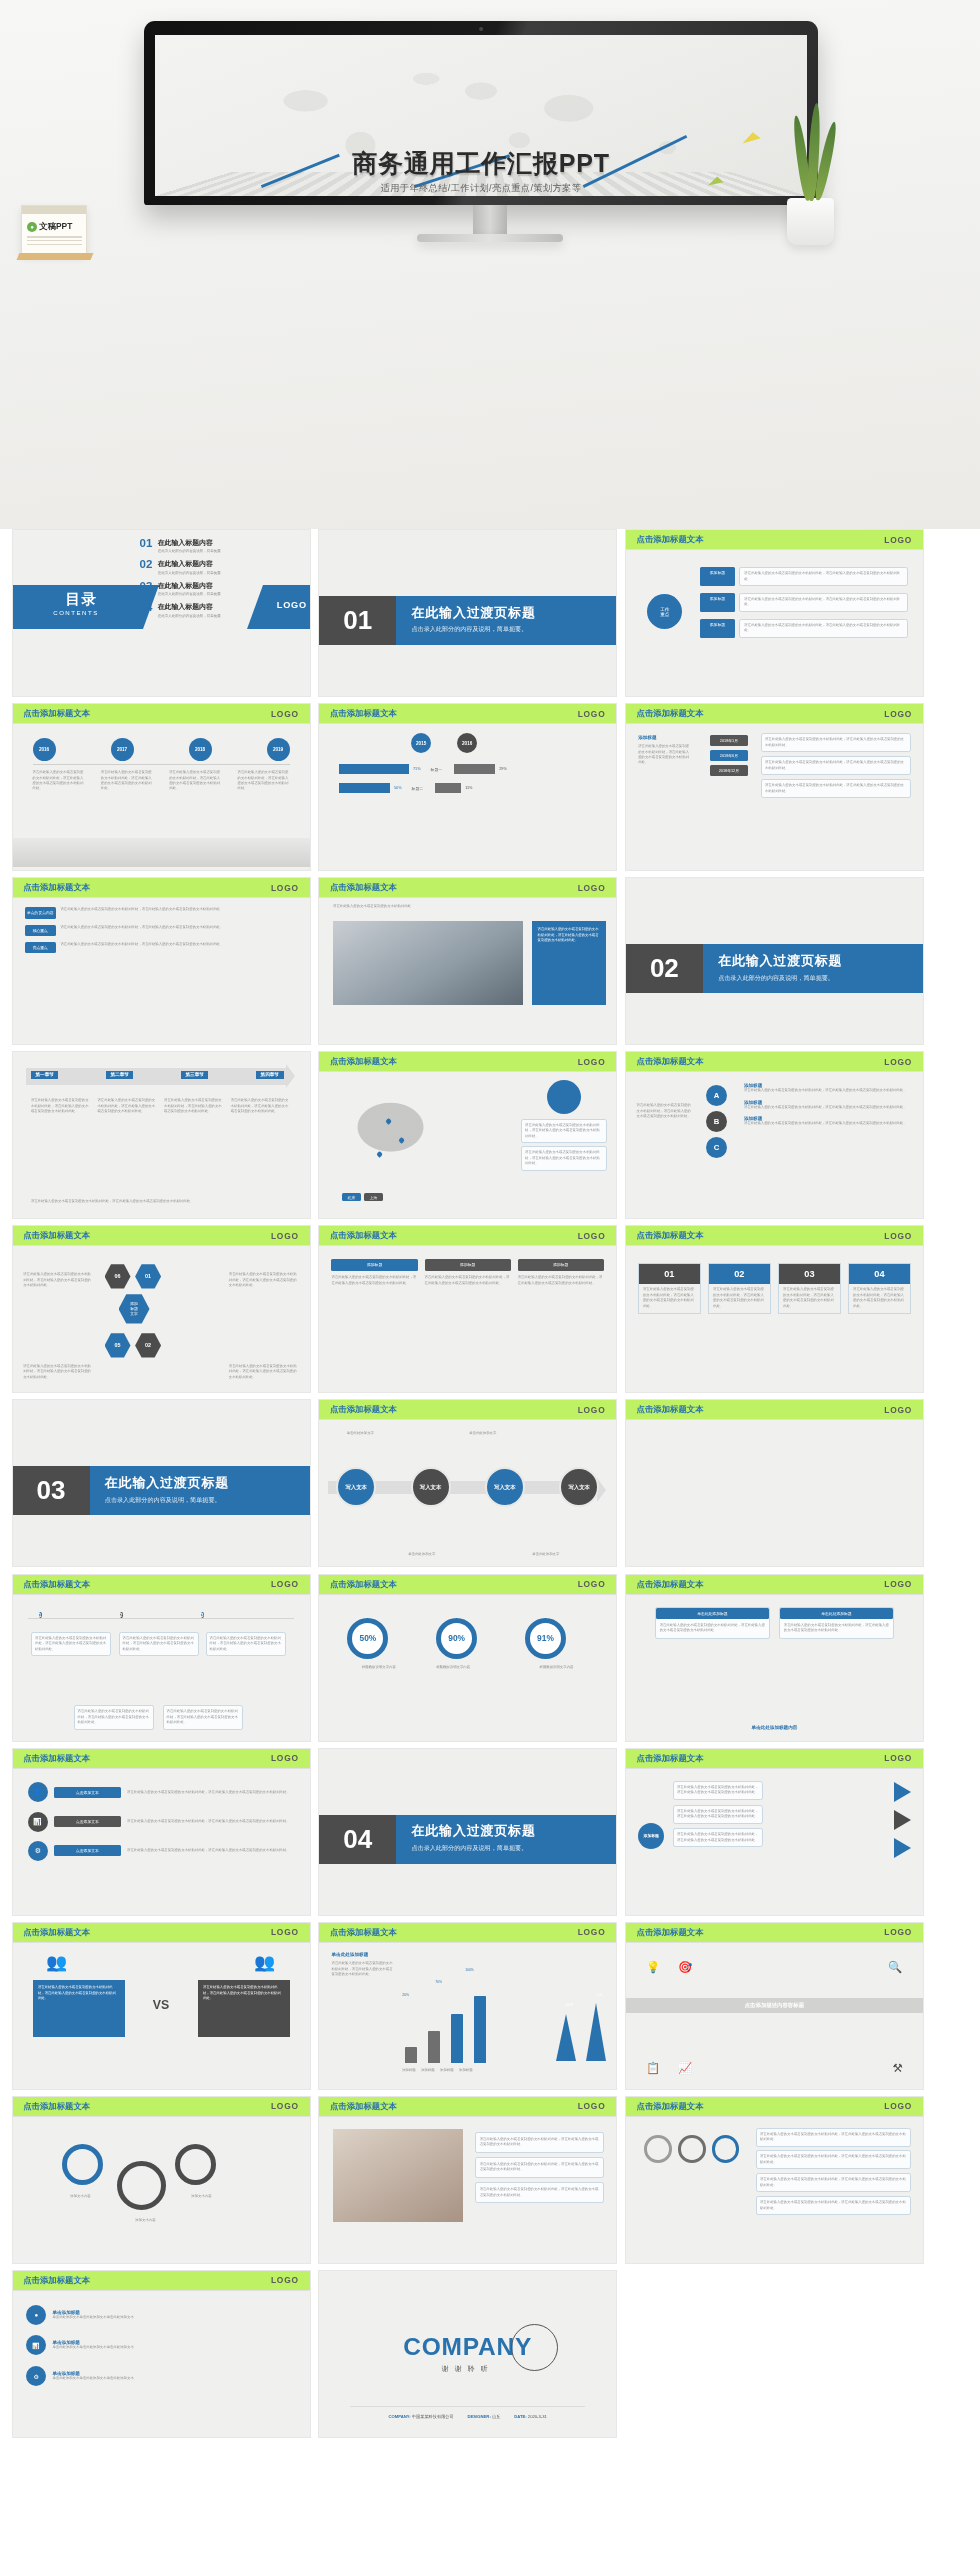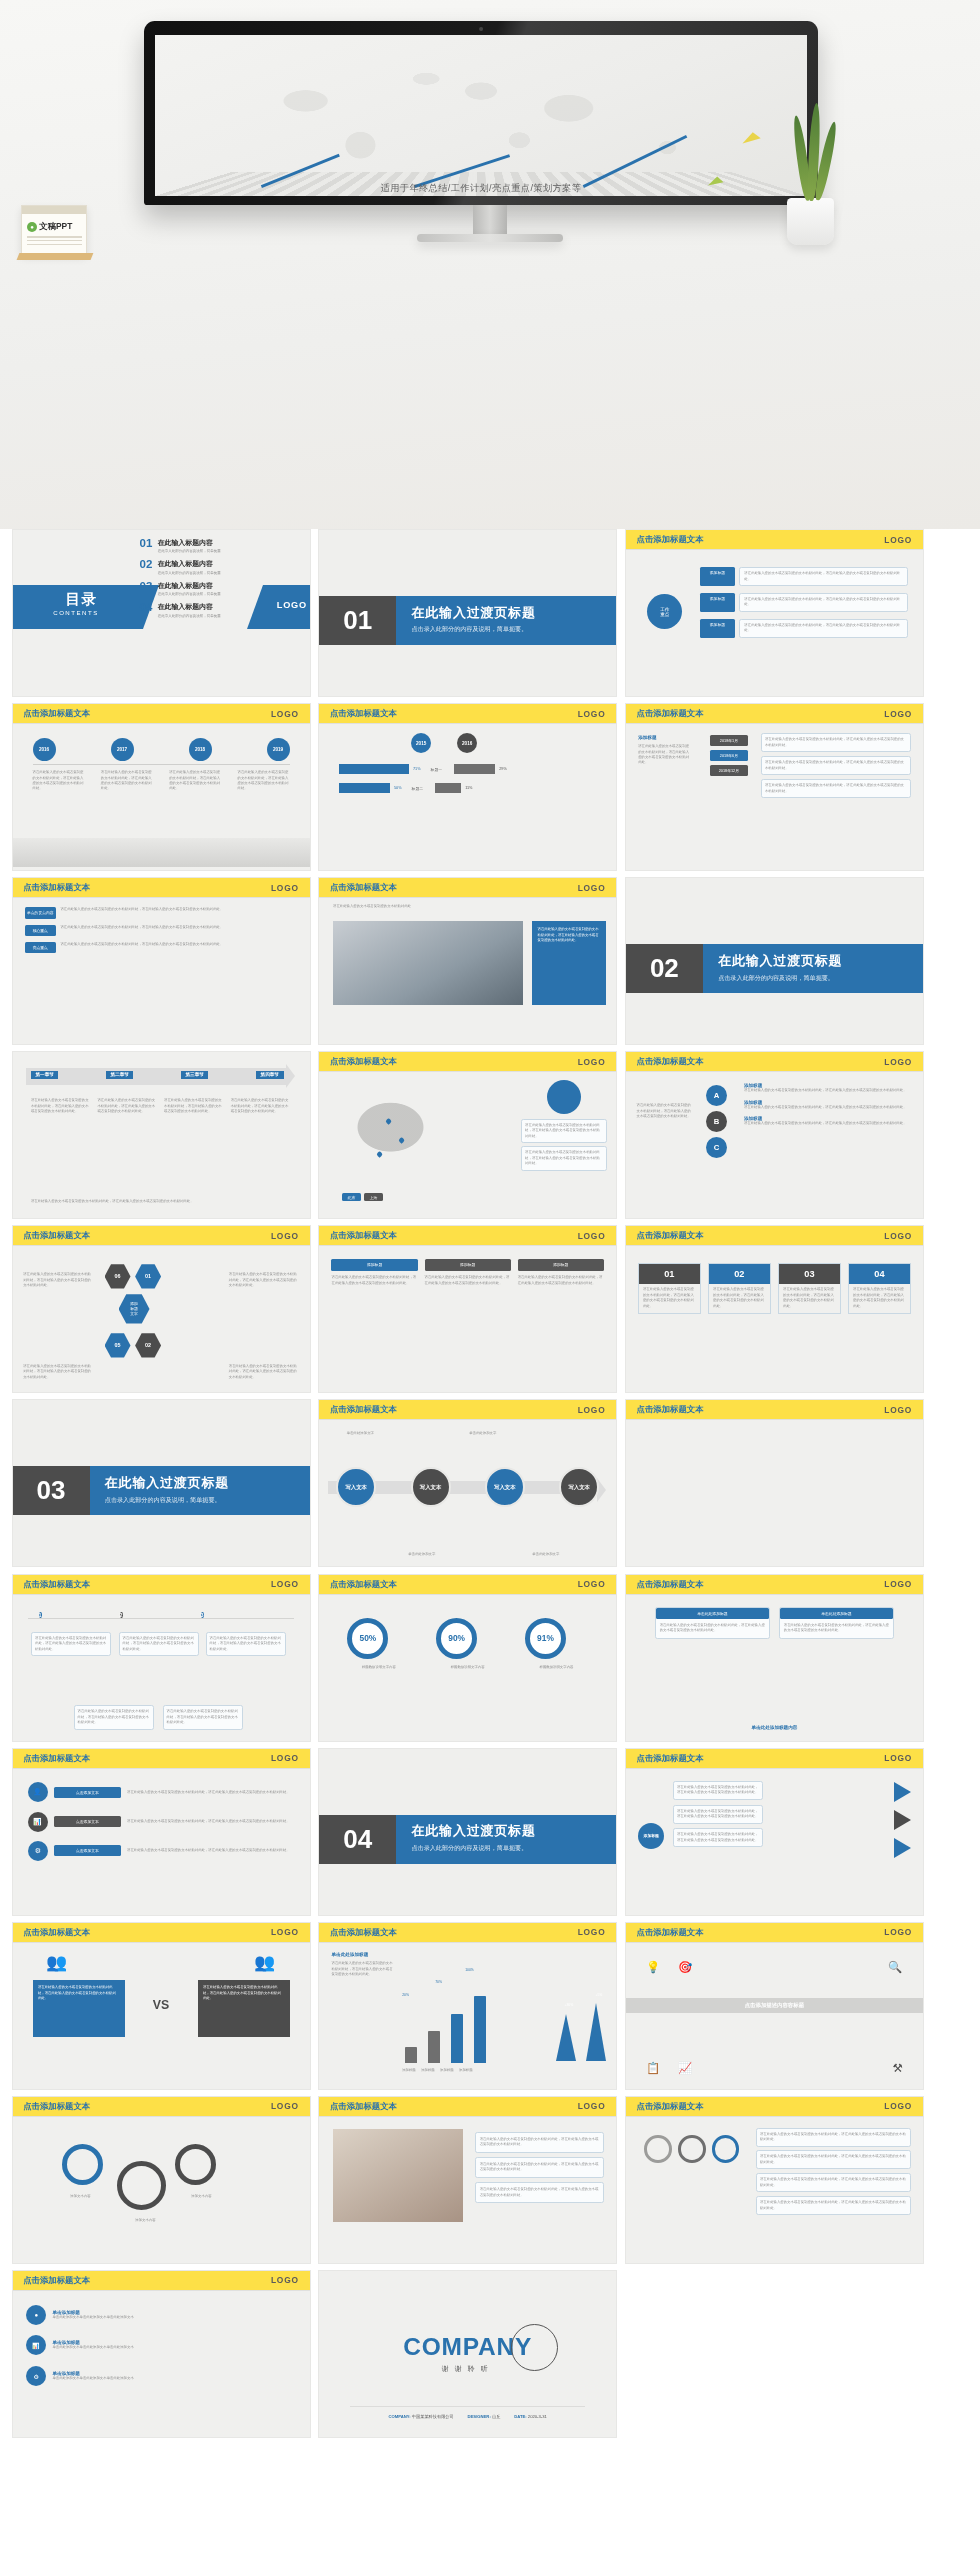--- a/index.html
+++ b/index.html
@@ -94,21 +94,21 @@
     gap:6.1px 7.7px; padding:0 11.5px;
   }
   .slide {
     width:299px; height:168px; background:#f0f0ee;
     position:relative; overflow:hidden;
     border:0.8px solid #e7e7e5;
   }
   .sl-head {
     position:absolute; left:0; right:0; top:0; height:20px;
     display:flex; align-items:center; justify-content:space-between;
-    padding:0 10.7px; background:#fde047; border-bottom:0.8px solid #e0e0de;
+    padding:0 10.7px; background:#bef264; border-bottom:0.8px solid #e0e0de;
   }
   .sl-head .t { font-size:8.4px; font-weight:700; color:#2a72ad; }
   .sl-head .logo { font-size:8.4px; font-weight:700; color:#5a5a5a; letter-spacing:0.8px; }
   .sl-body { position:absolute; left:0; right:0; top:20px; bottom:0; }
 
   
   .divider { background:#efefed; }
   .div-bar { position:absolute; left:0; right:0; top:66px; height:49px; display:flex; }
   .div-num { width:77px; background:#4c4c4c; color:#fff; font-size:26px; font-weight:700; display:flex; align-items:center; justify-content:center; }
   .div-txt { flex:1; background:#2a72ad; color:#fff; padding:7.7px 0 0 15.3px; }
@@ -197,20 +197,21 @@
     <div class="mon-bezel">
       <div class="mon-cam"></div>
       <div class="mon-screen">
         <div class="world-map"></div>
         <div class="chartfloor"></div>
         <div class="zig" style="left:107px;width:84px;transform:rotate(-22deg);"></div>
         <div class="zig" style="left:260px;width:100px;transform:rotate(-18deg);"></div>
         <div class="zig" style="left:429px;width:115px;transform:rotate(-26deg);"></div>
         <div class="planeY"></div>
         <div class="planeG"></div>
+        <div class="hero-sub">商务通用工作汇报PPT</div>
         <div class="hero-note">适用于年终总结/工作计划/亮点重点/策划方案等</div>
       </div>
     </div>
   </div>
   <div class="mon-neck"></div>
   <div class="mon-base"></div>
 
   <div class="plant-pot"></div>
   <div class="leaf" style="left:797px;top:115px;height:86px;transform:rotate(-8deg);"></div>
   <div class="leaf" style="left:809px;top:103px;height:98px;transform:rotate(3deg);"></div>
@@ -647,21 +648,21 @@
     <div class="sl-head">
       <span class="t">点击添加标题文本</span>
       <span class="logo">LOGO</span>
     </div>
     <div class="sl-body">
       <div style="position:absolute;left:15.3px;right:15.3px;top:23px;display:flex;justify-content:space-around;">
         <div style="text-align:center;">
           <div class="circ" style="width:41px;height:41px;border:5.4px solid #2a72ad;color:#2a72ad;font-size:8.4px;background:#fff;">50%</div>
           <div class="tiny" style="margin-top:6.1px;width:63px;">标题数据说明文字内容</div>
         </div>
-        <div style="text-align:center;">
+        <div style="text-align:left;">
           <div class="circ" style="width:41px;height:41px;border:5.4px solid #2a72ad;color:#2a72ad;font-size:8.4px;background:#fff;">90%</div>
           <div class="tiny" style="margin-top:6.1px;width:63px;">标题数据说明文字内容</div>
         </div>
         <div style="text-align:center;">
           <div class="circ" style="width:41px;height:41px;border:5.4px solid #2a72ad;color:#2a72ad;font-size:8.4px;background:#fff;">91%</div>
           <div class="tiny" style="margin-top:6.1px;width:63px;">标题数据说明文字内容</div>
         </div>
       </div>
     </div>
   </div>

